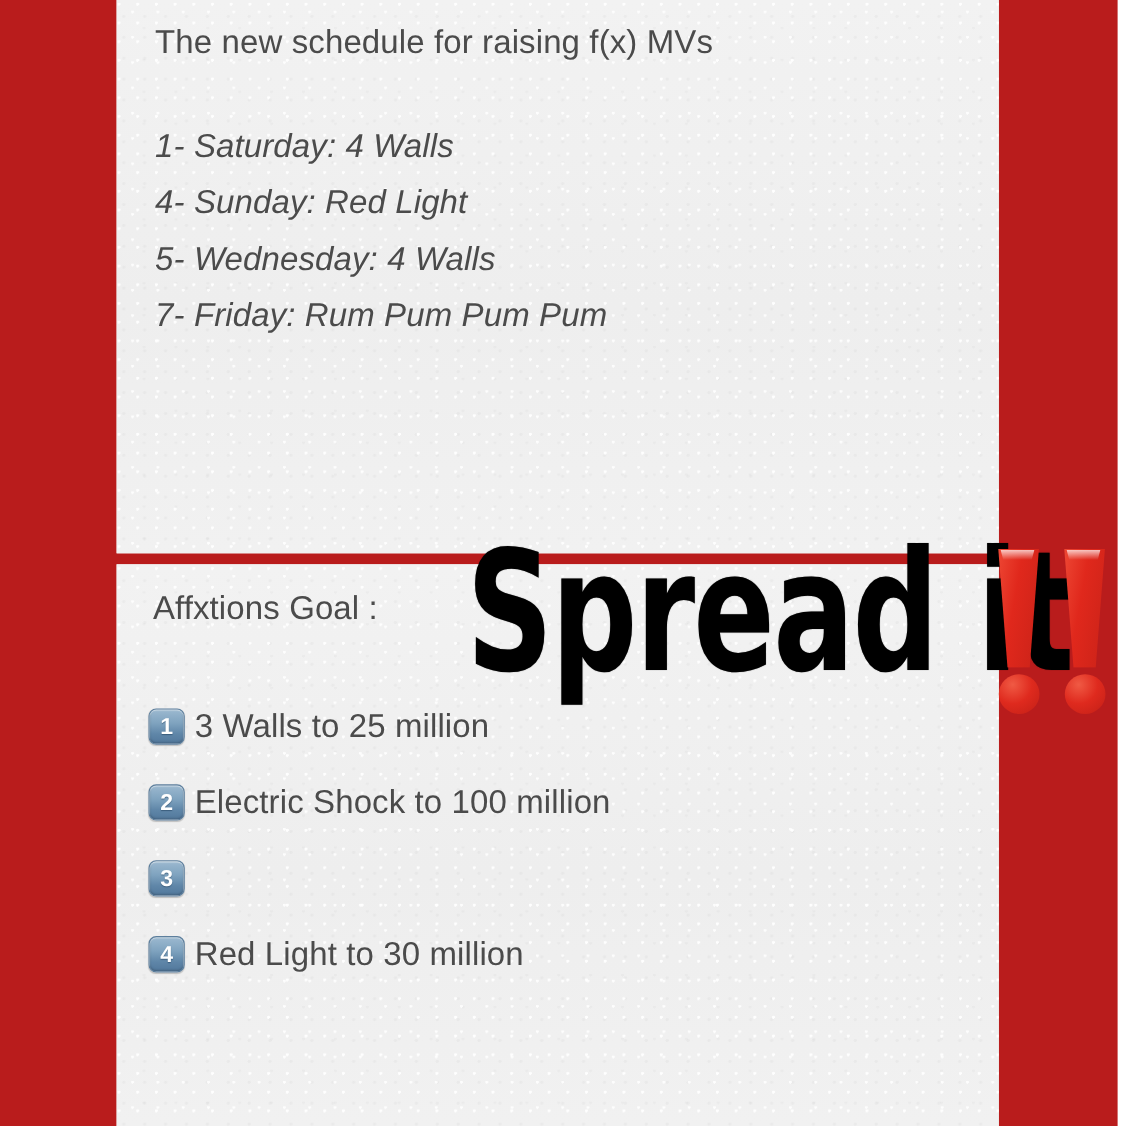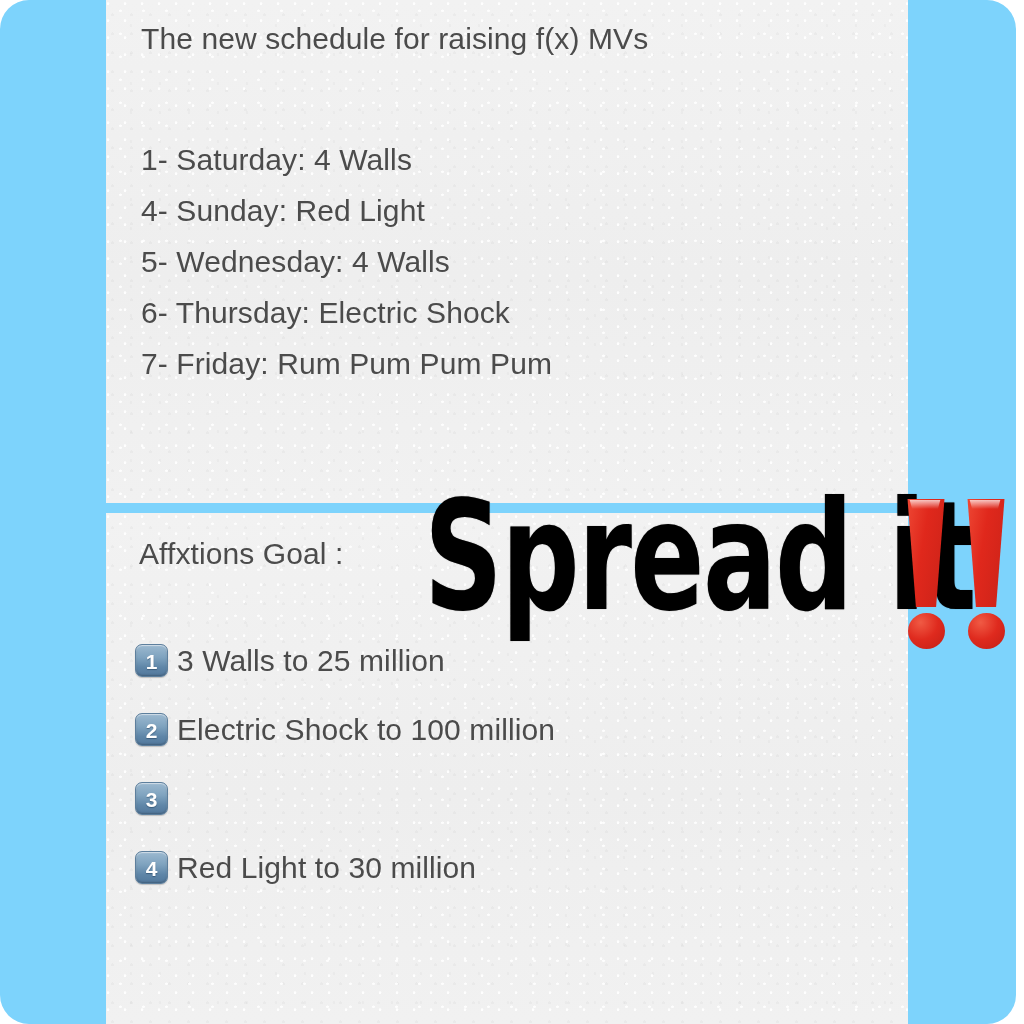--- a/index.html
+++ b/index.html
@@ -1,21 +1,21 @@
 <!DOCTYPE html>
 <html><head>
 <meta charset="utf-8">
 <style>
   html,body{margin:0;padding:0;background:#ffffff;}
   body{
     width:1024px;height:1024px;overflow:hidden;
     font-family:"Liberation Sans","DejaVu Sans",sans-serif;
     -webkit-font-smoothing:antialiased;
   }
-  #stage{position:relative;width:1016px;height:1024px;background:#7dd3fc;border-radius:29px;}
+  #stage{position:relative;width:1016px;height:1024px;background:#b91c1c;}
 
   
   .card{
     position:absolute;left:106px;width:802px;
     background:#f0f0f0;
     background-image:
       radial-gradient(circle at 12% 22%, rgba(255,255,255,.95) 0 1.2px, rgba(0,0,0,0) 1.6px),
       radial-gradient(circle at 63% 47%, rgba(255,255,255,.85) 0 1.1px, rgba(0,0,0,0) 1.5px),
       radial-gradient(circle at 34% 78%, rgba(0,0,0,.028) 0 1.3px, rgba(0,0,0,0) 1.7px),
       radial-gradient(circle at 86% 88%, rgba(0,0,0,.022) 0 1.1px, rgba(0,0,0,0) 1.5px),
@@ -26,21 +26,21 @@
   #card-goals{top:513px;height:511px;text-decoration:underline;}
 
   .txt{
     color:#4b4b4b;
     font-size:30px;
     letter-spacing:.1px;
     white-space:nowrap;
   }
 
   #schedule-title{position:absolute;left:35px;top:22px;}
-  #schedule-list{position:absolute;left:35px;top:140px;}
+  #schedule-list{position:absolute;left:35px;top:114px;font-style:italic;}
   #schedule-list .row{height:51px;line-height:40px;}
 
   #goals-title{position:absolute;left:33px;top:24px;}
 
   #goals-list{position:absolute;left:29px;top:113px;}
   #goals-list .goal{height:69px;display:flex;align-items:center;}
   #goals-list .goal .glabel{margin-left:9px;}
 
   
   .keycap{
@@ -106,21 +106,20 @@
 <div id="stage">
 
   <div class="card" id="card-schedule">
 
     <div class="txt" id="schedule-title">The new schedule for raising f(x) MVs</div>
 
     <div id="schedule-list">
       <div class="txt row">1- Saturday: 4 Walls</div>
       <div class="txt row">4- Sunday: Red Light</div>
       <div class="txt row">5- Wednesday: 4 Walls</div>
-      <div class="txt row">6- Thursday: Electric Shock</div>
       <div class="txt row">7- Friday: Rum Pum Pum Pum</div>
     </div>
   </div>
 
   <div class="card" id="card-goals">
 
     <div class="txt" id="goals-title">Affxtions Goal :</div>
 
     <div id="goals-list">
 

